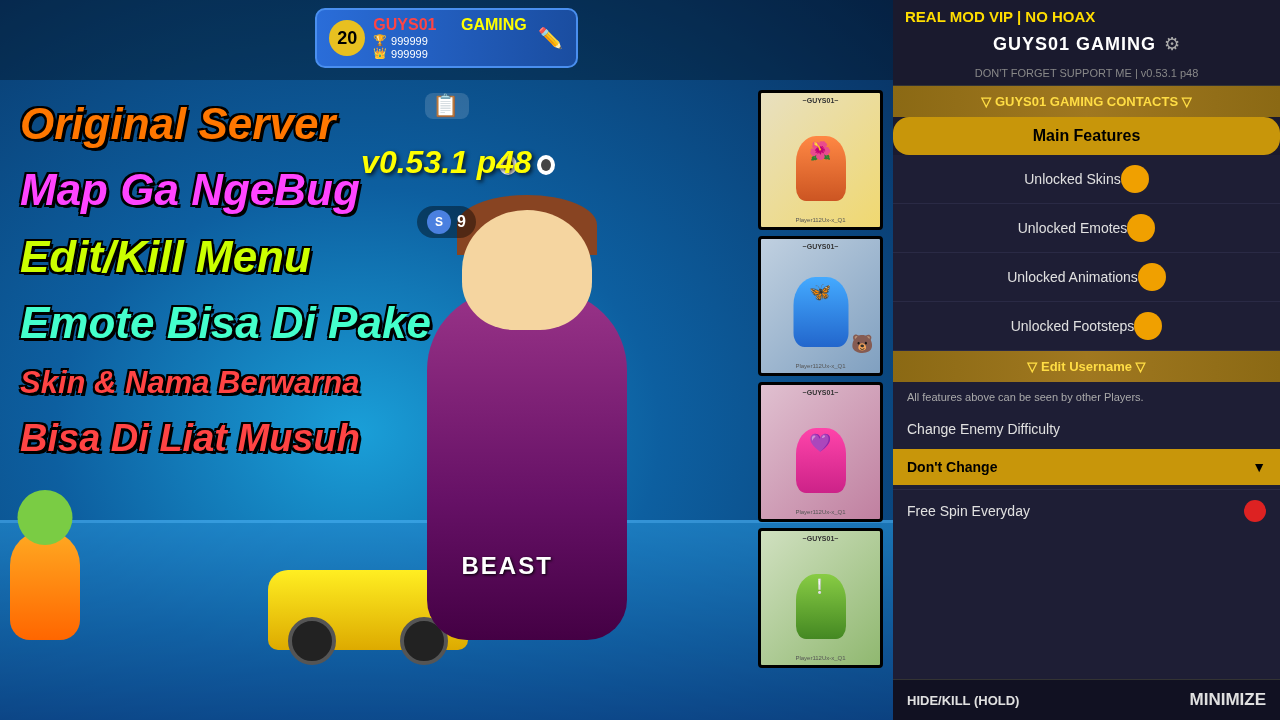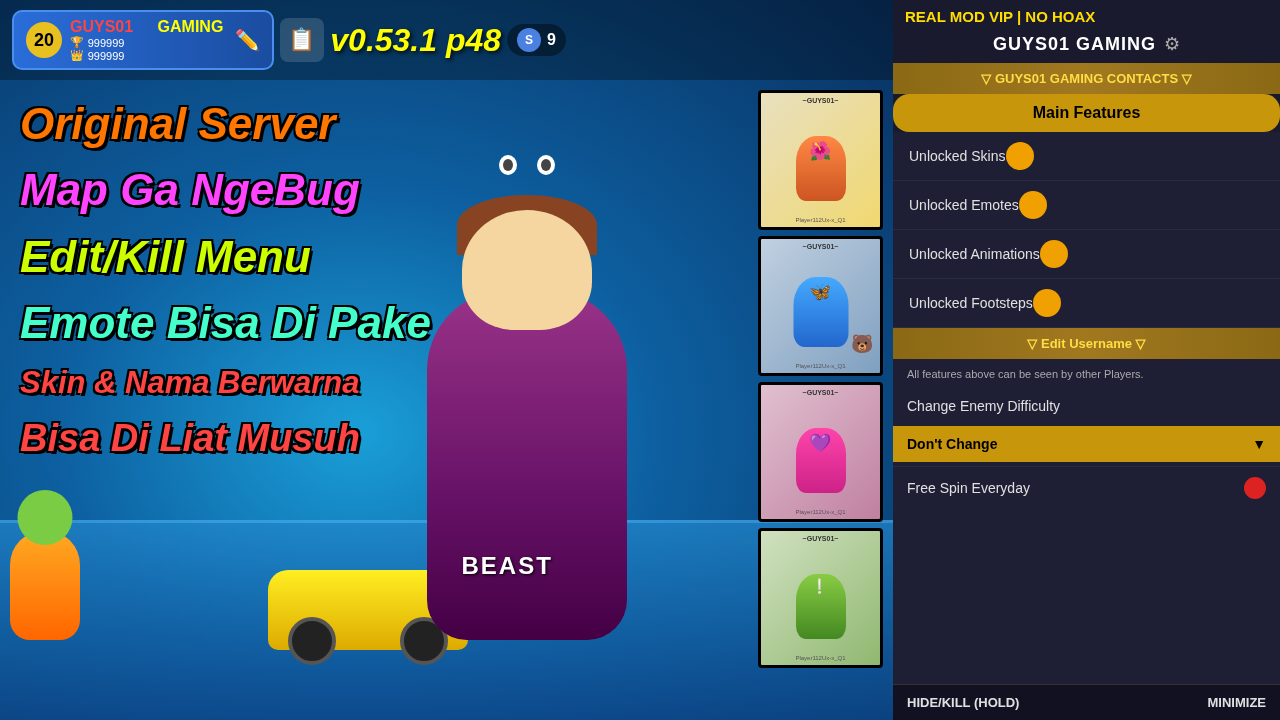--- a/index.html
+++ b/index.html
@@ -24,22 +24,23 @@
     .hud-bar {
       position: absolute;
       top: 0;
       left: 0;
       right: 0;
       height: 80px;
       background: rgba(0,0,0,0.3);
       display: flex;
       align-items: center;
       padding: 8px 12px;
-      gap: 6px;
+      gap: 25px;
       z-index: 10;
+      flex-direction: column;
     }
 
     .player-info {
       display: flex;
       align-items: center;
       background: linear-gradient(to right, #2a6dd9, #1a4da0);
       border-radius: 10px;
       padding: 6px 12px;
       gap: 8px;
       border: 2px solid #4a8fef;
@@ -254,21 +255,21 @@
 
     .features-list {
       background: #1e1e35;
       flex: 1;
       padding: 0;
     }
 
     .feature-row {
       display: flex;
       align-items: center;
-      justify-content: flex-start;
+      justify-content: center;
       padding: 10px 16px;
       border-bottom: 1px solid #2a2a45;
     }
 
     .feature-label {
       color: #e0e0e0;
       font-size: 14px;
     }
 
     .toggle-on {
@@ -358,21 +359,21 @@
     }
 
     .hidekill-label {
       color: #e0e0e0;
       font-size: 13px;
       font-weight: bold;
     }
 
     .minimize-btn {
       color: #e0e0e0;
-      font-size: 13px;
+      font-size: 17px;
       font-weight: bold;
       background: none;
       border: none;
       cursor: pointer;
     }
 
     
     .game-visual-bg {
       position: absolute;
       inset: 0;
@@ -666,20 +667,21 @@
 
   <div class="panel-header-top">
     <div class="header-title-text">REAL MOD VIP | NO HOAX</div>
   </div>
 
   <div class="panel-title-row">
     <div class="panel-title-main">GUYS01 GAMING</div>
     <div class="gear-btn">⚙</div>
   </div>
 
+  <div class="support-text">DON'T FORGET SUPPORT ME  |  v0.53.1 p48</div>
 
   <div class="contacts-section">
     <div class="contacts-title">▽ GUYS01 GAMING CONTACTS ▽</div>
   </div>
 
   <div class="main-features-header">
     <div class="main-features-title">Main Features</div>
   </div>
 
   <div class="features-list">

